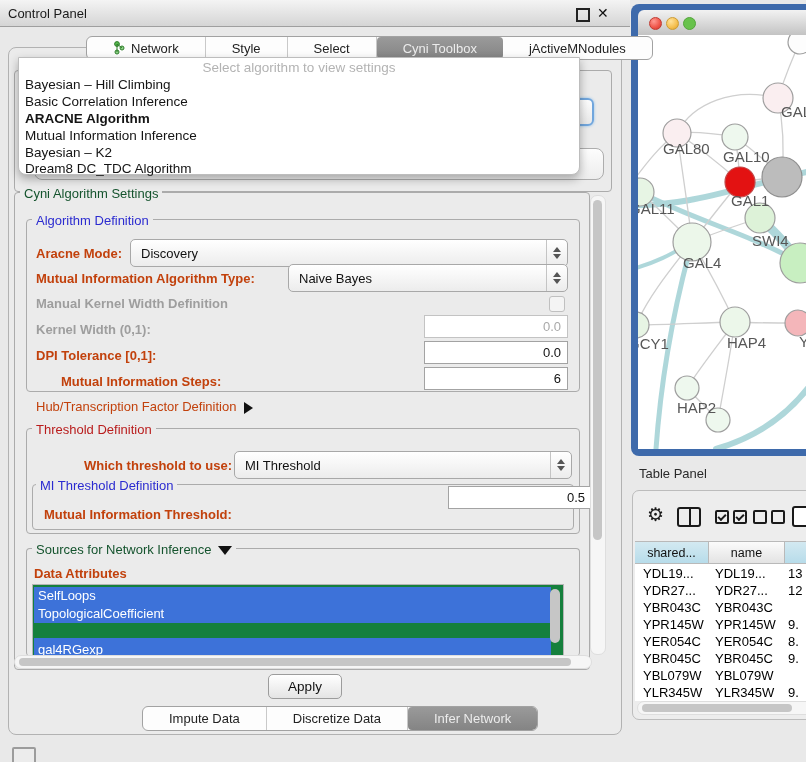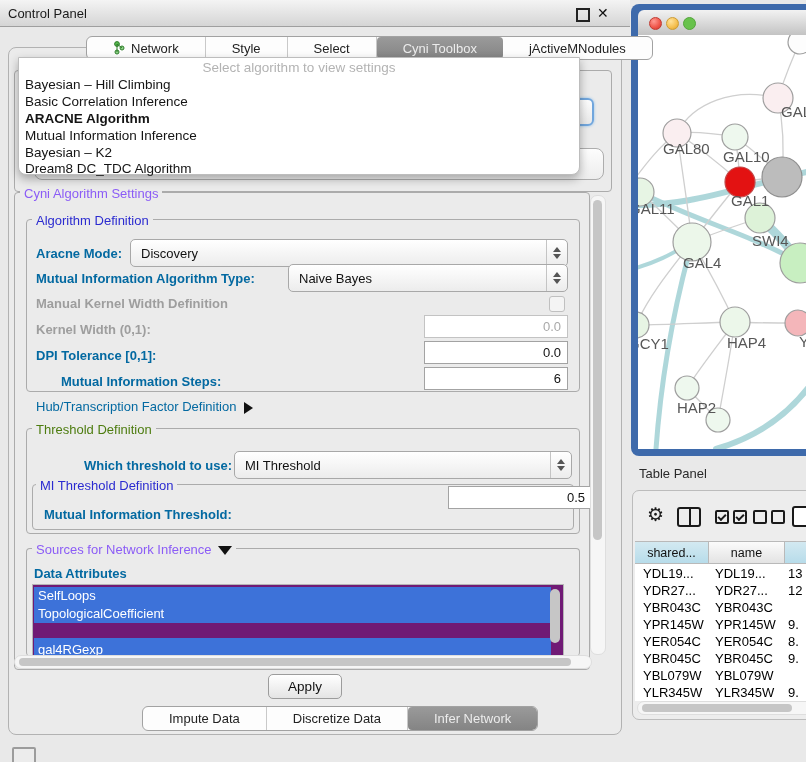--- a/index.html
+++ b/index.html
@@ -12,43 +12,43 @@
   .winbtn{position:absolute;top:7px;font-size:12px;color:#111;}
   .floatbtn{width:10px;height:10px;border:2px solid #222;top:8px;}
   .card{left:8px;top:47px;width:612px;height:686px;background:#ebebeb;border:1px solid #b2b2b2;border-radius:8px;}
   
   .tabstrip{display:flex;align-items:stretch;background:#fdfdfd;border:1px solid #a2a2a2;border-radius:6px;overflow:hidden;font-size:13px;color:#222;}
   .tabstrip .seg{display:flex;align-items:center;gap:5px;padding:0 26px;border-right:1px solid #c9c9c9;white-space:nowrap;}
   .tabstrip .seg:last-child{border-right:none;justify-content:flex-end;}
   .tabstrip .seg.sel{background:linear-gradient(#9a9a9a,#848484);color:#ececec;border-right:none;border-radius:4px;}
   
   .group{border:1px solid #ababab;border-radius:4px;}
-  .gtitle{position:absolute;background:#ebebeb;padding:0 4px;font-size:13px;color:#8b5cf6;white-space:nowrap;}
+  .gtitle{position:absolute;background:#ebebeb;padding:0 4px;font-size:13px;color:#14532d;white-space:nowrap;}
   .blue{color:#2b2bd0;}
-  .green{color:#4d7c0f;}
+  .green{color:#b91c1c;}
   
   .combo{display:flex;align-items:center;background:linear-gradient(#ffffff,#ececec);border:1px solid #a8a8a8;border-radius:5px;font-size:13px;color:#111;}
   .combo .cv{flex:1;padding:0 10px;white-space:nowrap;overflow:hidden;}
   .combo .arr{width:20px;display:flex;flex-direction:column;align-items:center;justify-content:center;gap:2px;border-left:1px solid #c4c4c4;height:100%;}
   .tri-up{width:0;height:0;border-left:4px solid transparent;border-right:4px solid transparent;border-bottom:5px solid #555;}
   .tri-dn{width:0;height:0;border-left:4px solid transparent;border-right:4px solid transparent;border-top:5px solid #555;}
   .tri-right{display:inline-block;width:0;height:0;border-top:6px solid transparent;border-bottom:6px solid transparent;border-left:9px solid #111;vertical-align:middle;margin-left:8px;}
   .tri-down-b{display:inline-block;width:0;height:0;border-left:7px solid transparent;border-right:7px solid transparent;border-top:9px solid #111;vertical-align:middle;margin-left:6px;}
   .field{background:#fff;border:1px solid #a3a3a3;font-size:13px;color:#111;text-align:right;padding:0 6px;display:flex;align-items:center;justify-content:flex-end;}
   .field.dis{color:#a9a9a9;border-color:#c3c3c3;}
-  .lbl{font-size:13px;color:#0369a1;white-space:nowrap;}
+  .lbl{font-size:13px;color:#c2410c;white-space:nowrap;}
   .b{font-weight:bold;}
   .dis-t{color:#9e9e9e;}
   .checkbox{width:14px;height:14px;border:1px solid #c0c0c0;border-radius:3px;background:#f4f4f4;}
   
   .popup{left:18px;top:57px;width:560px;height:116px;background:#fff;border:1px solid #bdbdbd;border-radius:0 0 8px 8px;box-shadow:0 4px 10px rgba(0,0,0,.3);z-index:50;}
   .popup .ph{position:absolute;left:0;right:0;top:2px;text-align:center;font-size:13.5px;color:#b3b3b3;}
   .popup .it{position:absolute;left:6px;font-size:13.5px;color:#141414;white-space:nowrap;}
   
-  .attr-list{background:#701a75;border:1px solid #b5b5b5;overflow:hidden;}
+  .attr-list{background:#15803d;border:1px solid #b5b5b5;overflow:hidden;}
   .attr-item{position:absolute;left:1px;width:513px;height:18px;background:#3d72d9;color:#fff;font-size:13px;line-height:18px;padding-left:4px;}
   .thumb{background:#c6c6c6;border-radius:6px;}
   .track{background:#f6f6f6;border:1px solid #dedede;border-radius:7px;}
   .btn{display:flex;align-items:center;justify-content:center;background:linear-gradient(#ffffff,#e4e4e4);border:1px solid #9c9c9c;border-radius:5px;font-size:13.5px;color:#111;}
   
   .netframe{left:631px;top:4px;width:182px;height:452px;background:#3e6aab;border-radius:8px 0 0 8px;}
   .mactitle{left:638px;top:10px;width:176px;height:25px;background:linear-gradient(#f2f2f2,#c3c3c3);border-bottom:1px solid #8d8d8d;border-radius:6px 0 0 0;}
   .light{position:absolute;top:7px;width:11px;height:11px;border-radius:50%;}
   .canvas{left:638px;top:35px;width:176px;height:414px;background:#fff;overflow:hidden;}
   

